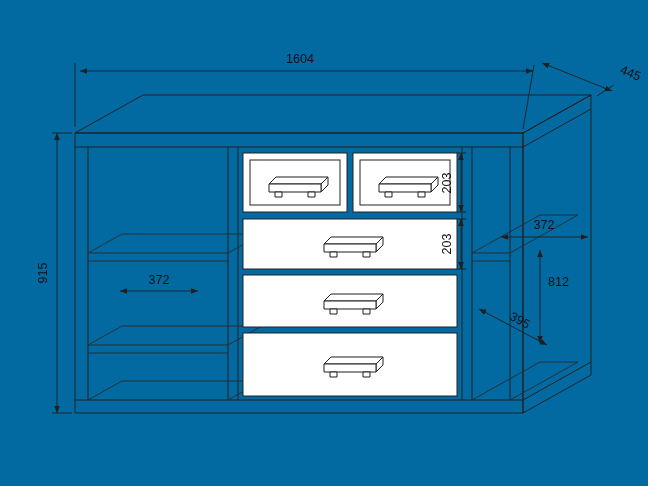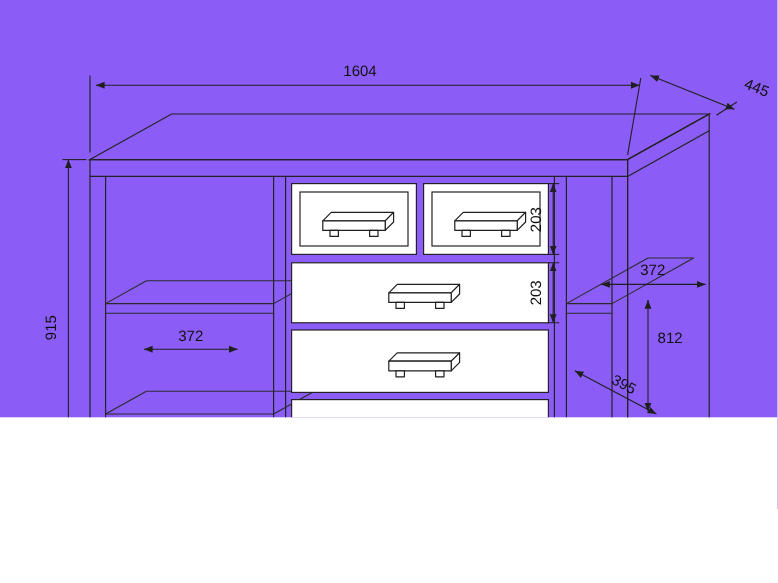--- a/index.html
+++ b/index.html
@@ -1,17 +1,17 @@
 <!DOCTYPE html>
 <html><head>
 <meta charset="utf-8">
 <style>
   html,body{margin:0;padding:0;background:#ffffff;}
   .page{
-    width:648px;height:348px;position:relative;background:#8b5cf6;
+    width:648px;height:486px;position:relative;background:#0369a1;
     font-family:"Liberation Sans", sans-serif;overflow:hidden;
   }
   svg{display:block;}
   .ln path, .ln line{stroke:#232323;stroke-width:1;fill:none;stroke-linejoin:miter;stroke-linecap:butt;}
   .wf path, .wf line{stroke:#2b2b2b;stroke-width:0.9;fill:none;}
   .drw rect{fill:#ffffff;stroke:#232323;stroke-width:1;}
   .hfill path,.hfill rect{fill:#ffffff;stroke:#1f1f1f;stroke-width:1;stroke-linejoin:round;}
   .dim line,.dim path{stroke:#1f1f1f;stroke-width:0.9;fill:none;}
   .dimtext{font:12.5px "Liberation Sans", sans-serif;fill:#101010;}
 </style>

